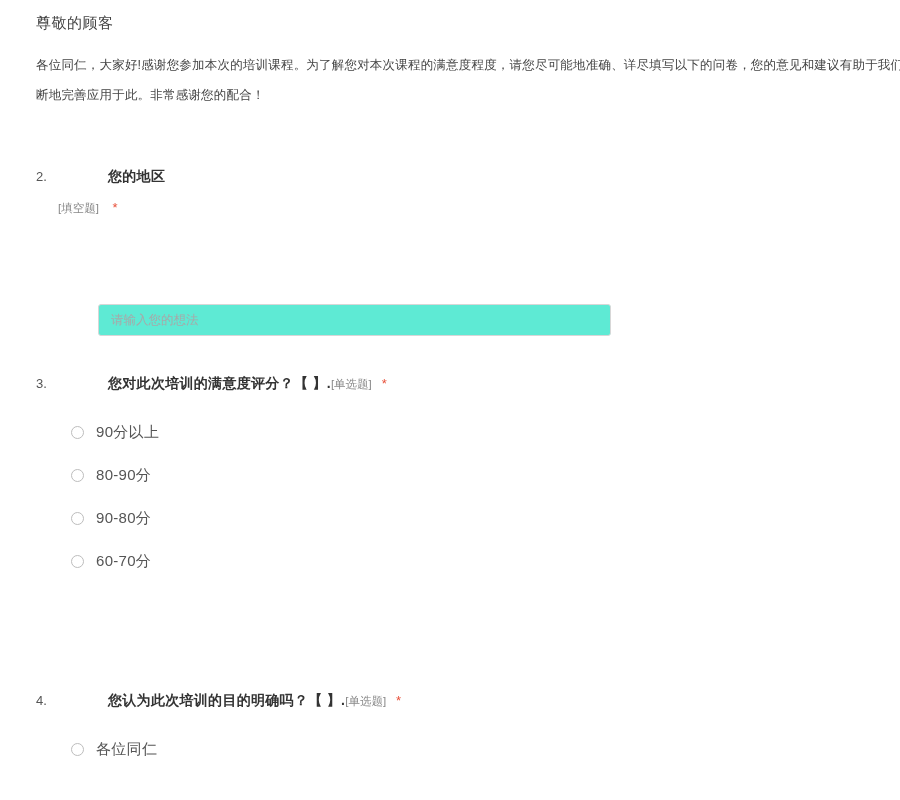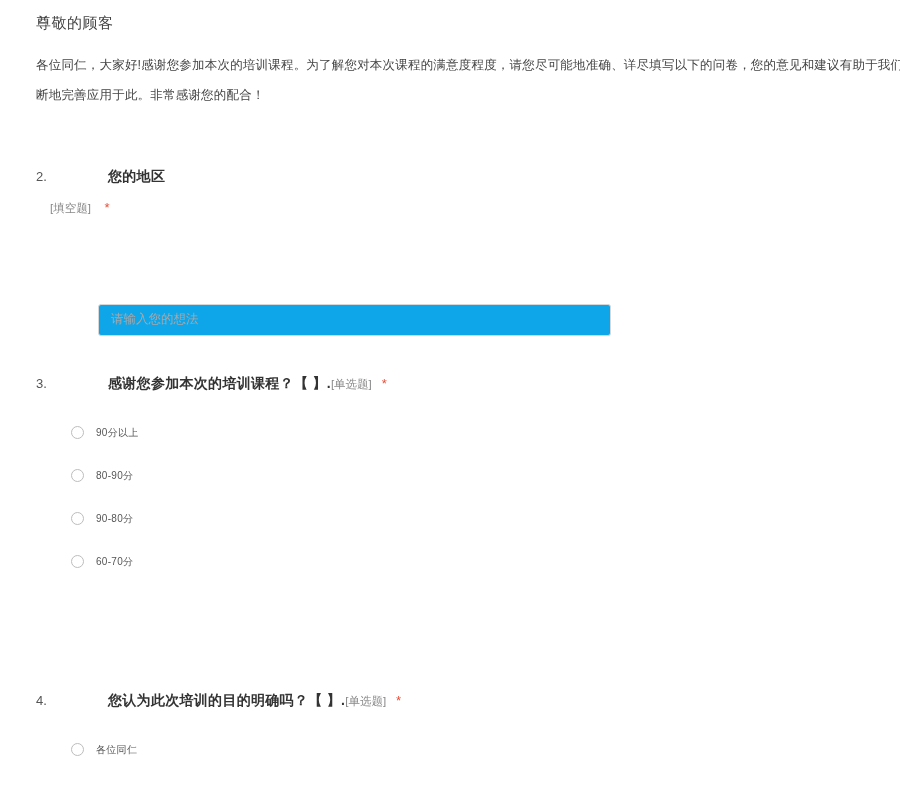--- a/index.html
+++ b/index.html
@@ -70,54 +70,54 @@
     font-size: 13px;
     margin-left: 10px;
     font-weight: normal;
   }
   .q-sub {
     margin-top: 14px;
     margin-left: 14px;
     font-size: 12.5px;
     color: #666666;
   }
-  .q-sub .q-type { margin-left: 0; text-align: center; }
+  .q-sub .q-type { margin-left: 8px; text-align: center; }
   .text-input {
     position: absolute;
     left: 98px;
     width: 513px;
     height: 32px;
     border: 1px solid #d7d7d7;
     border-radius: 3px;
-    background: #0ea5e9;
+    background: #5eead4;
     padding: 0 12px;
     font-size: 12.5px;
     color: #333333;
-    font-family: Liberation Mono, monospace;
+    font-family: Liberation Serif, serif;
     outline: none;
   }
   .text-input::placeholder { color: #a8a8a8; }
   .options { margin-top: 18px; }
   .option {
     display: flex;
     align-items: center;
     height: 43px;
     padding-left: 35px;
   }
   .radio {
     width: 13px;
     height: 13px;
     border: 1px solid #bdbdbd;
     border-radius: 50%;
     background: #ffffff;
     flex: 0 0 13px;
   }
   .opt-label {
     margin-left: 12px;
-    font-size: 10px;
+    font-size: 15px;
     color: #555555;
     letter-spacing: 0.3px;
   }
 </style>
 </head>
 <body>
 
 <div class="page">
 
   <div class="intro-title">尊敬的顾客</div>
@@ -131,21 +131,21 @@
     <div class="q-sub">
       <span class="q-type">[填空题]</span>
       <span class="q-req">*</span>
     </div>
   </div>
   <input class="text-input" style="top: 304px;" placeholder="请输入您的想法">
 
   <div class="question" style="top: 375px;">
     <div class="q-head">
       <span class="q-num">3.</span>
-      <span class="q-title">感谢您参加本次的培训课程？【 】.</span>
+      <span class="q-title">您对此次培训的满意度评分？【 】.</span>
       <span class="q-type">[单选题]</span>
       <span class="q-req">*</span>
     </div>
     <div class="options">
       <div class="option">
         <span class="radio"></span>
         <span class="opt-label">90分以上</span>
       </div>
       <div class="option">
         <span class="radio"></span>

